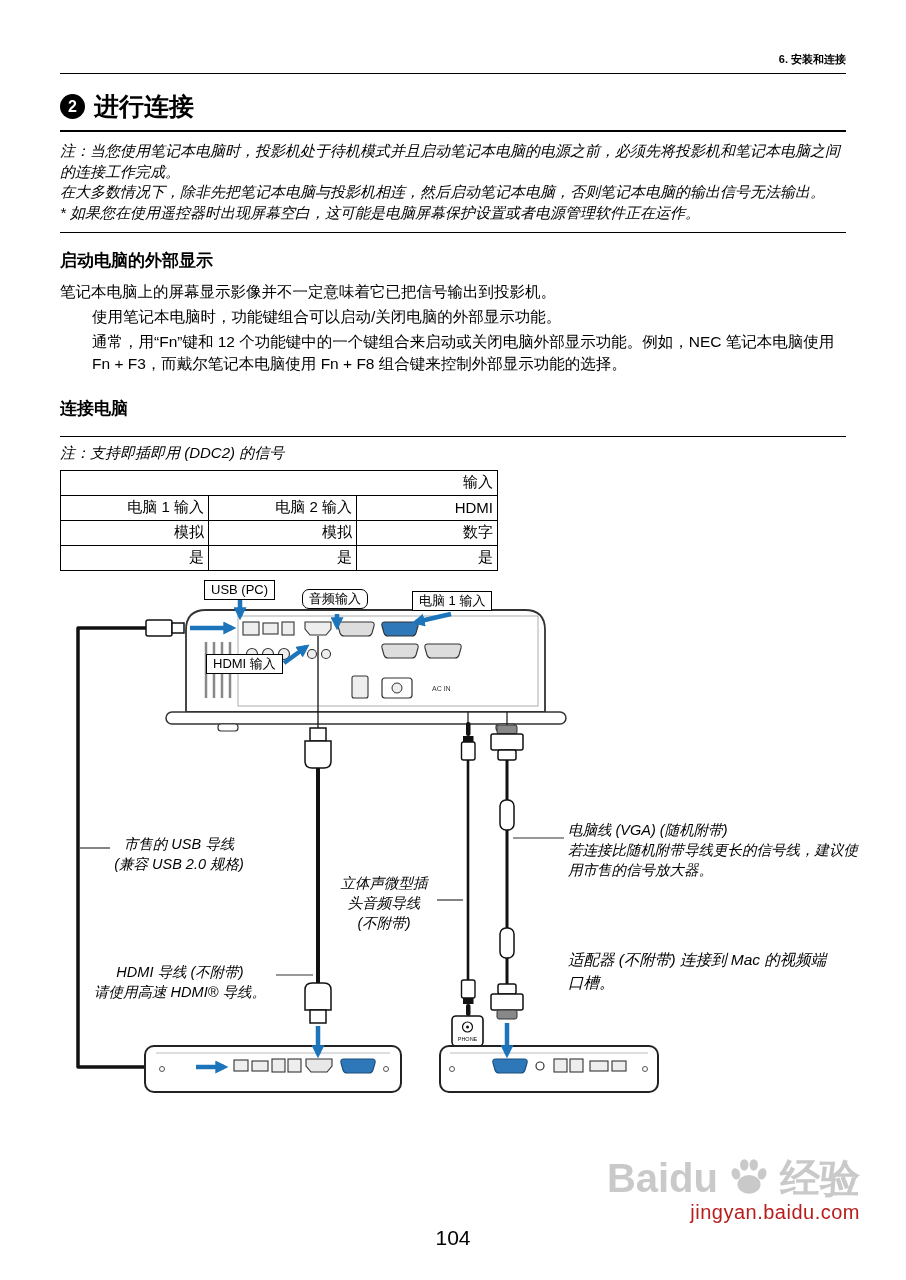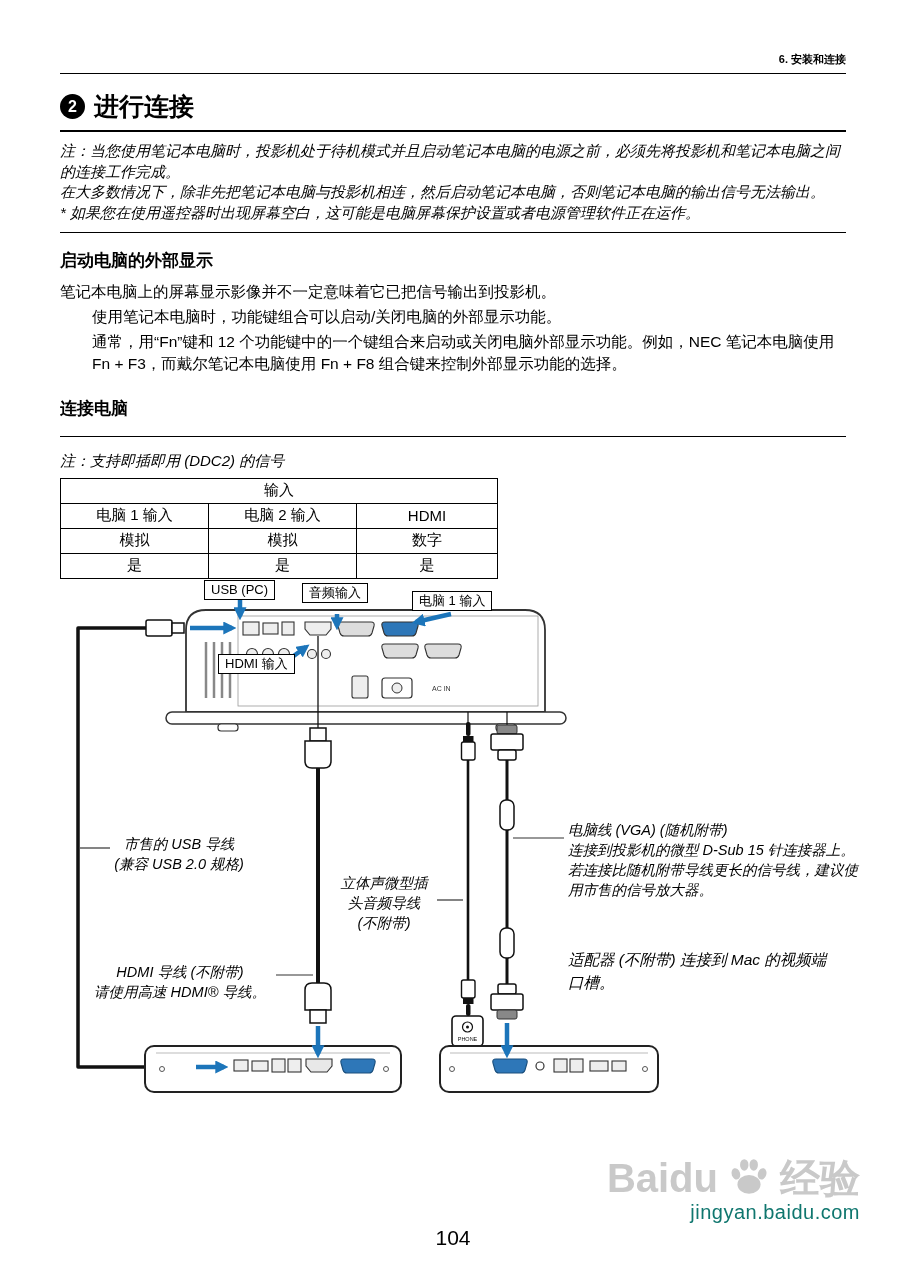--- a/index.html
+++ b/index.html
@@ -17,36 +17,36 @@
 
   .notes { margin-top:9px; font-style:italic; font-size:15px; line-height:1.38; }
   .rule-notes { margin-top:8px; }
 
   h2.sec { margin-top:16px; font-size:17px; font-weight:bold; }
   h2.sec2 { margin-top:22px; }
   .body-p { margin-top:9px; font-size:15.5px; line-height:1.42; }
   .body-p + .body-p { margin-top:3px;margin-left:32px; }
 
   .rule-connect { margin-top:16px; }
-  .ddc-note { margin-top:15px; font-style:italic; font-size:15px; }
+  .ddc-note { margin-top:7px; font-style:italic; font-size:15px; }
 
   table.sig { margin-top:7px; border-collapse:collapse; width:437px; table-layout:fixed; }
-  table.sig td { border:1px solid #000; text-align:center; font-size:15px; height:25px; padding:1px 4px; }
+  table.sig td { border:1px solid #000; text-align:right; font-size:15px; height:25px; padding:1px 4px; }
 
   .diagram { position:absolute; left:0; top:570px; width:906px; height:535px; }
   .diagram svg.scene { position:absolute; left:0; top:0; }
   .dlabel { position:absolute; border:1.3px solid #000; background:#fff; font-size:13px; line-height:1.25; padding:1px 6px; white-space:nowrap; z-index:2; }
   .dnote { position:absolute; font-style:italic; font-size:14.5px; line-height:1.38; z-index:2; }
   .dnote.center { text-align:center; }
   .dnote.mac { font-size:15.5px; line-height:1.5; }
 
   .watermark { position:absolute; right:46px; top:1156px; text-align:right; }
   .wm-brand { display:flex; align-items:flex-end; justify-content:flex-end; gap:10px; color:#c9c9c9; font-size:40px; font-weight:bold; line-height:1; }
   .wm-paw { width:42px; height:42px; }
-  .wm-url { color:#0f766e; font-size:20px; margin-top:3px; letter-spacing:0.5px; }
+  .wm-url { color:#b91c1c; font-size:20px; margin-top:3px; letter-spacing:0.5px; }
 
   .pageno { position:absolute; left:0; right:0; top:1226px; text-align:center; font-size:21px; font-weight:normal; }
 </style>
 </head>
 <body>
 
 <div class="page">
 
   <div class="hdr">6. 安装和连接</div>
   <hr class="rule-hdr">
@@ -229,43 +229,42 @@
 
       <g stroke="#333" stroke-width="1.2">
         <line x1="80" y1="278" x2="110" y2="278"></line>
         <line x1="437" y1="330" x2="463" y2="330"></line>
         <line x1="276" y1="405" x2="313" y2="405"></line>
         <line x1="513" y1="268" x2="564" y2="268"></line>
       </g>
     </svg>
 
     <div class="dlabel" style="left:204px; top:10px;">USB (PC)</div>
-    <div class="dlabel" style="left:302px; top:13px;">音频输入</div>
+    <div class="dlabel" style="left:302px; top:19px;border-radius:7px;">音频输入</div>
     <div class="dlabel" style="left:412px; top:21px;">电脑 1 输入</div>
-    <div class="dlabel" style="left:218px; top:84px;">HDMI 输入</div>
+    <div class="dlabel" style="left:206px; top:84px;">HDMI 输入</div>
 
     <div class="dnote center" style="left:90px; top:264px; width:178px;">
       <div>市售的 USB 导线</div>
       <div>(兼容 USB 2.0 规格)</div>
     </div>
 
     <div class="dnote center" style="left:326px; top:303px; width:116px;">
       <div>立体声微型插</div>
       <div>头音频导线</div>
       <div>(不附带)</div>
     </div>
 
     <div class="dnote center" style="left:84px; top:392px; width:192px;">
       <div>HDMI 导线 (不附带)</div>
       <div>请使用高速 HDMI® 导线。</div>
     </div>
 
     <div class="dnote" style="left:568px; top:250px; width:302px;">
       <div>电脑线 (VGA) (随机附带)</div>
-      <div>连接到投影机的微型 D-Sub 15 针连接器上。</div>
       <div>若连接比随机附带导线更长的信号线，建议使</div>
       <div>用市售的信号放大器。</div>
     </div>
 
     <div class="dnote mac" style="left:568px; top:378px; width:302px;">
       <div>适配器 (不附带) 连接到 Mac 的视频端</div>
       <div>口槽。</div>
     </div>
   </div>
 

